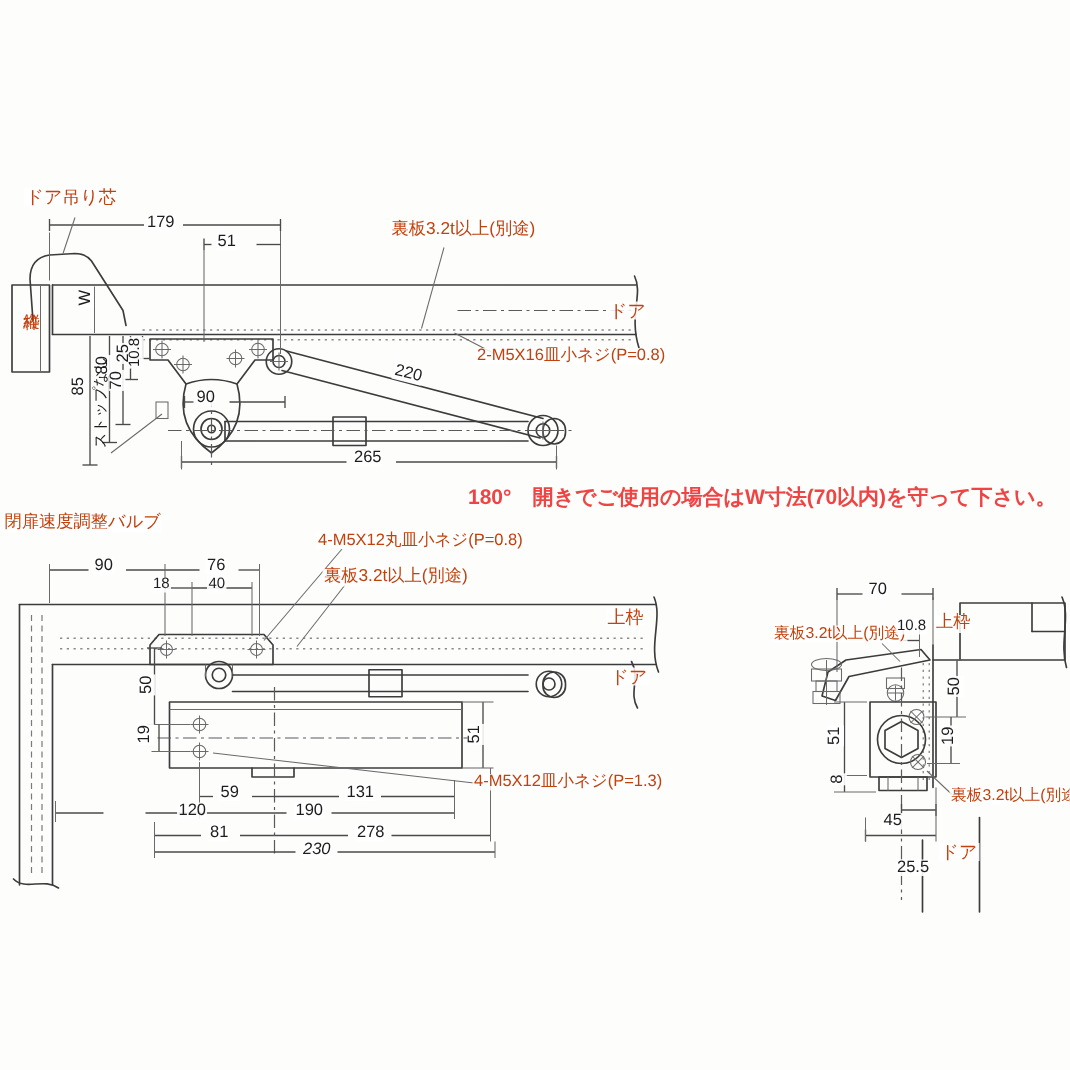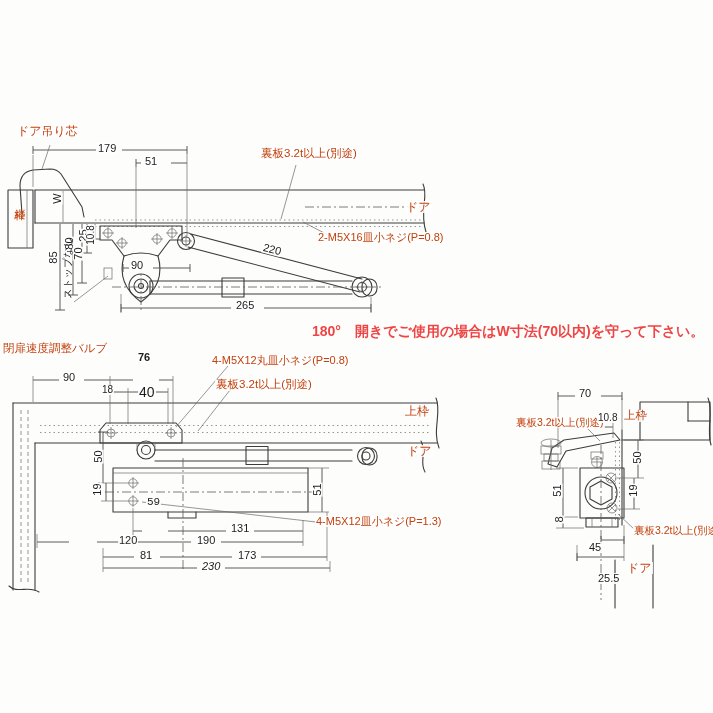--- a/index.html
+++ b/index.html
@@ -329,35 +329,35 @@
 <div class="dim rot" style="left:71px;top:248px;">70</div>
 <div class="dim rot" style="left:76px;top:230px;">25</div>
 <div class="dim rot" style="left:80px;top:230px;font-size:10px;">10.8</div>
 <div class="lbl" style="left:2px;top:301px;margin-top:42px;">閉扉速度調整バルブ</div>
 
 <div class="note" style="left:312px;top:323px;">180°　開きでご使用の場合はW寸法(70以内)を守って下さい。</div>
 
 <div class="lbl" style="left:211px;top:355px;font-size:11px;">4-M5X12丸皿小ネジ(P=0.8)</div>
 <div class="lbl" style="left:215px;top:379px;">裏板3.2t以上(別途)</div>
 <div class="dim" style="left:62px;top:372px;">90</div>
-<div class="dim" style="left:137px;top:352px;font-weight:bold;">76</div>
+<div class="dim" style="left:137px;top:372px;">76</div>
 <div class="dim" style="left:101px;top:385px;font-size:10px;">18</div>
-<div class="dim" style="left:138px;top:385px;font-size:14px;">40</div>
+<div class="dim" style="left:138px;top:385px;font-size:10px;">40</div>
 <div class="lbl big" style="left:404px;top:405px;">上枠</div>
 <div class="lbl big" style="left:406px;top:445px;">ドア</div>
 <div class="dim rot" style="left:91px;top:451px;">50</div>
 <div class="dim rot" style="left:90px;top:484px;">19</div>
 <div class="dim rot" style="left:310px;top:484px;">51</div>
 <div class="lbl" style="left:315px;top:516px;font-size:11px;">4-M5X12皿小ネジ(P=1.3)</div>
-<div class="dim" style="left:146px;top:497px;font-family:Liberation Mono, monospace;">59</div>
+<div class="dim" style="left:146px;top:523px;">59</div>
 <div class="dim" style="left:230px;top:523px;">131</div>
 <div class="dim" style="left:74px;top:535px;margin-left:44px;">120</div>
 <div class="dim" style="left:196px;top:535px;">190</div>
 <div class="dim" style="left:139px;top:550px;">81</div>
-<div class="dim" style="left:237px;top:550px;">173</div>
+<div class="dim" style="left:237px;top:550px;">278</div>
 <div class="dim" style="left:201px;top:561px;font-style:italic;">230</div>
 
 <div class="lbl" style="left:515px;top:417px;font-size:10.5px;">裏板3.2t以上(別途)</div>
 <div class="dim" style="left:578px;top:388px;">70</div>
 <div class="dim" style="left:597px;top:413px;font-size:10px;">10.8</div>
 <div class="lbl" style="left:623px;top:410px;">上枠</div>
 <div class="dim rot" style="left:630px;top:452px;">50</div>
 <div class="dim rot" style="left:626px;top:485px;">19</div>
 <div class="dim rot" style="left:550px;top:485px;">51</div>
 <div class="dim rot" style="left:555px;top:514px;">8</div>

